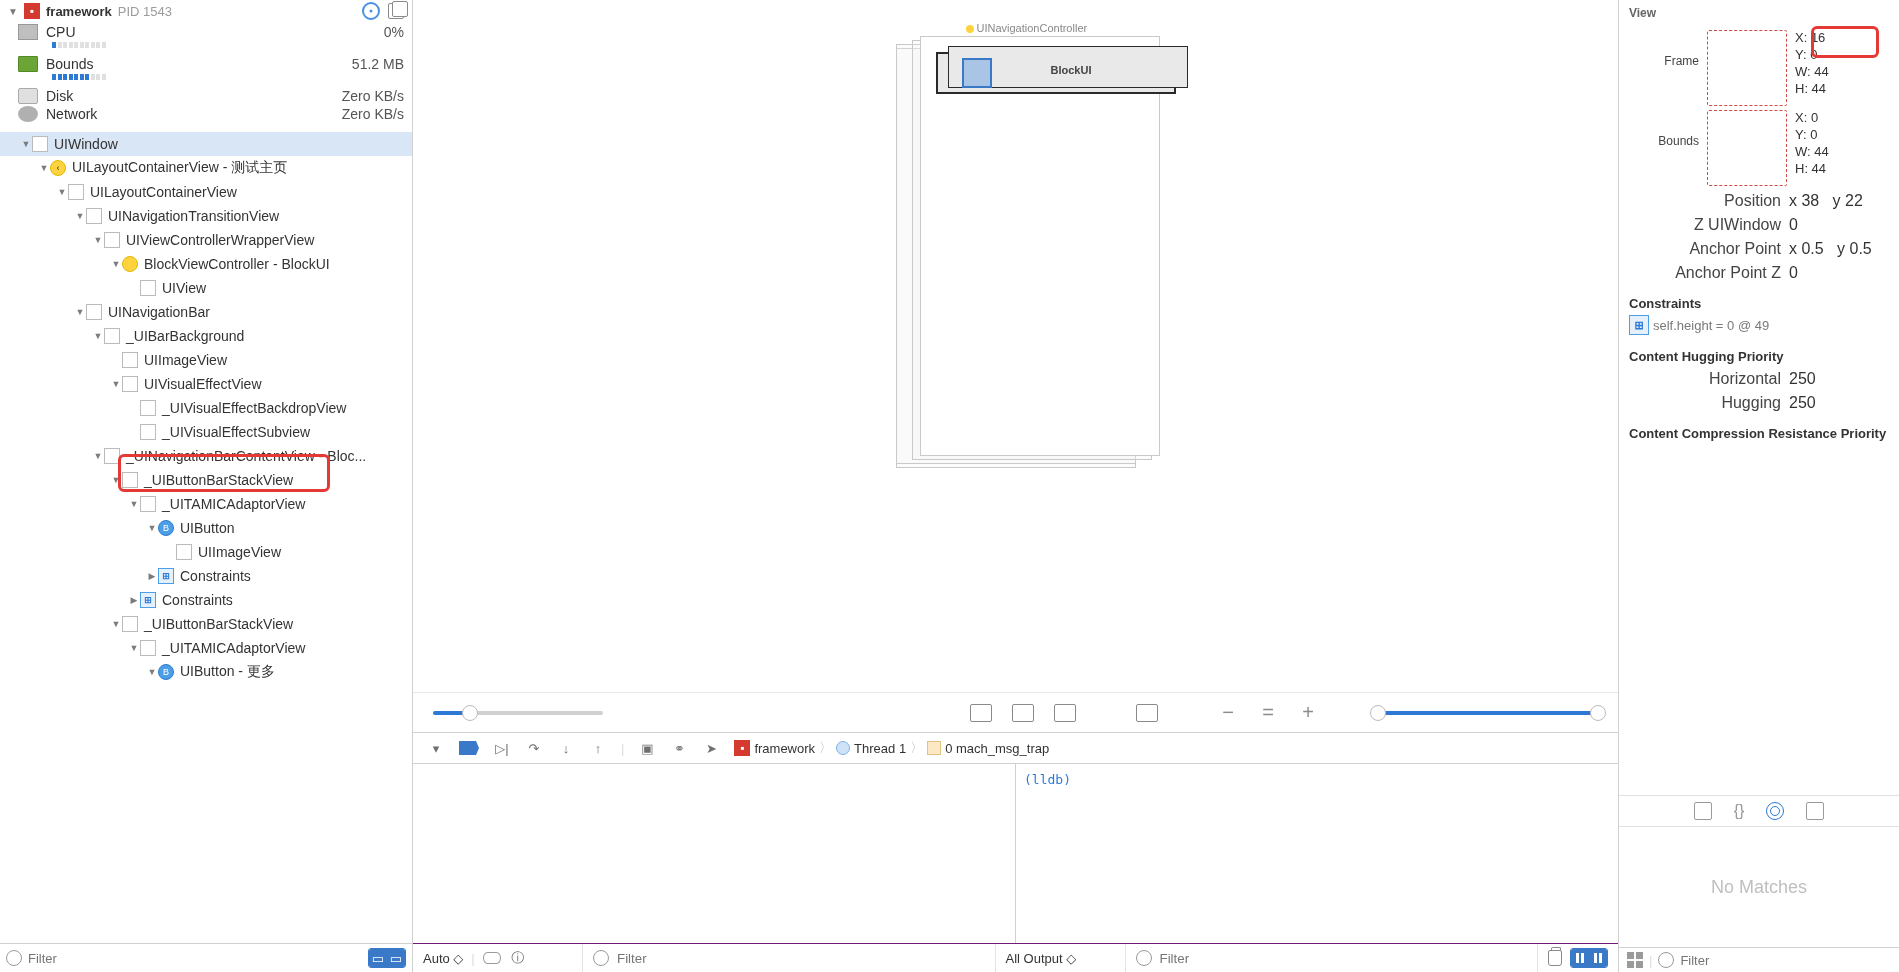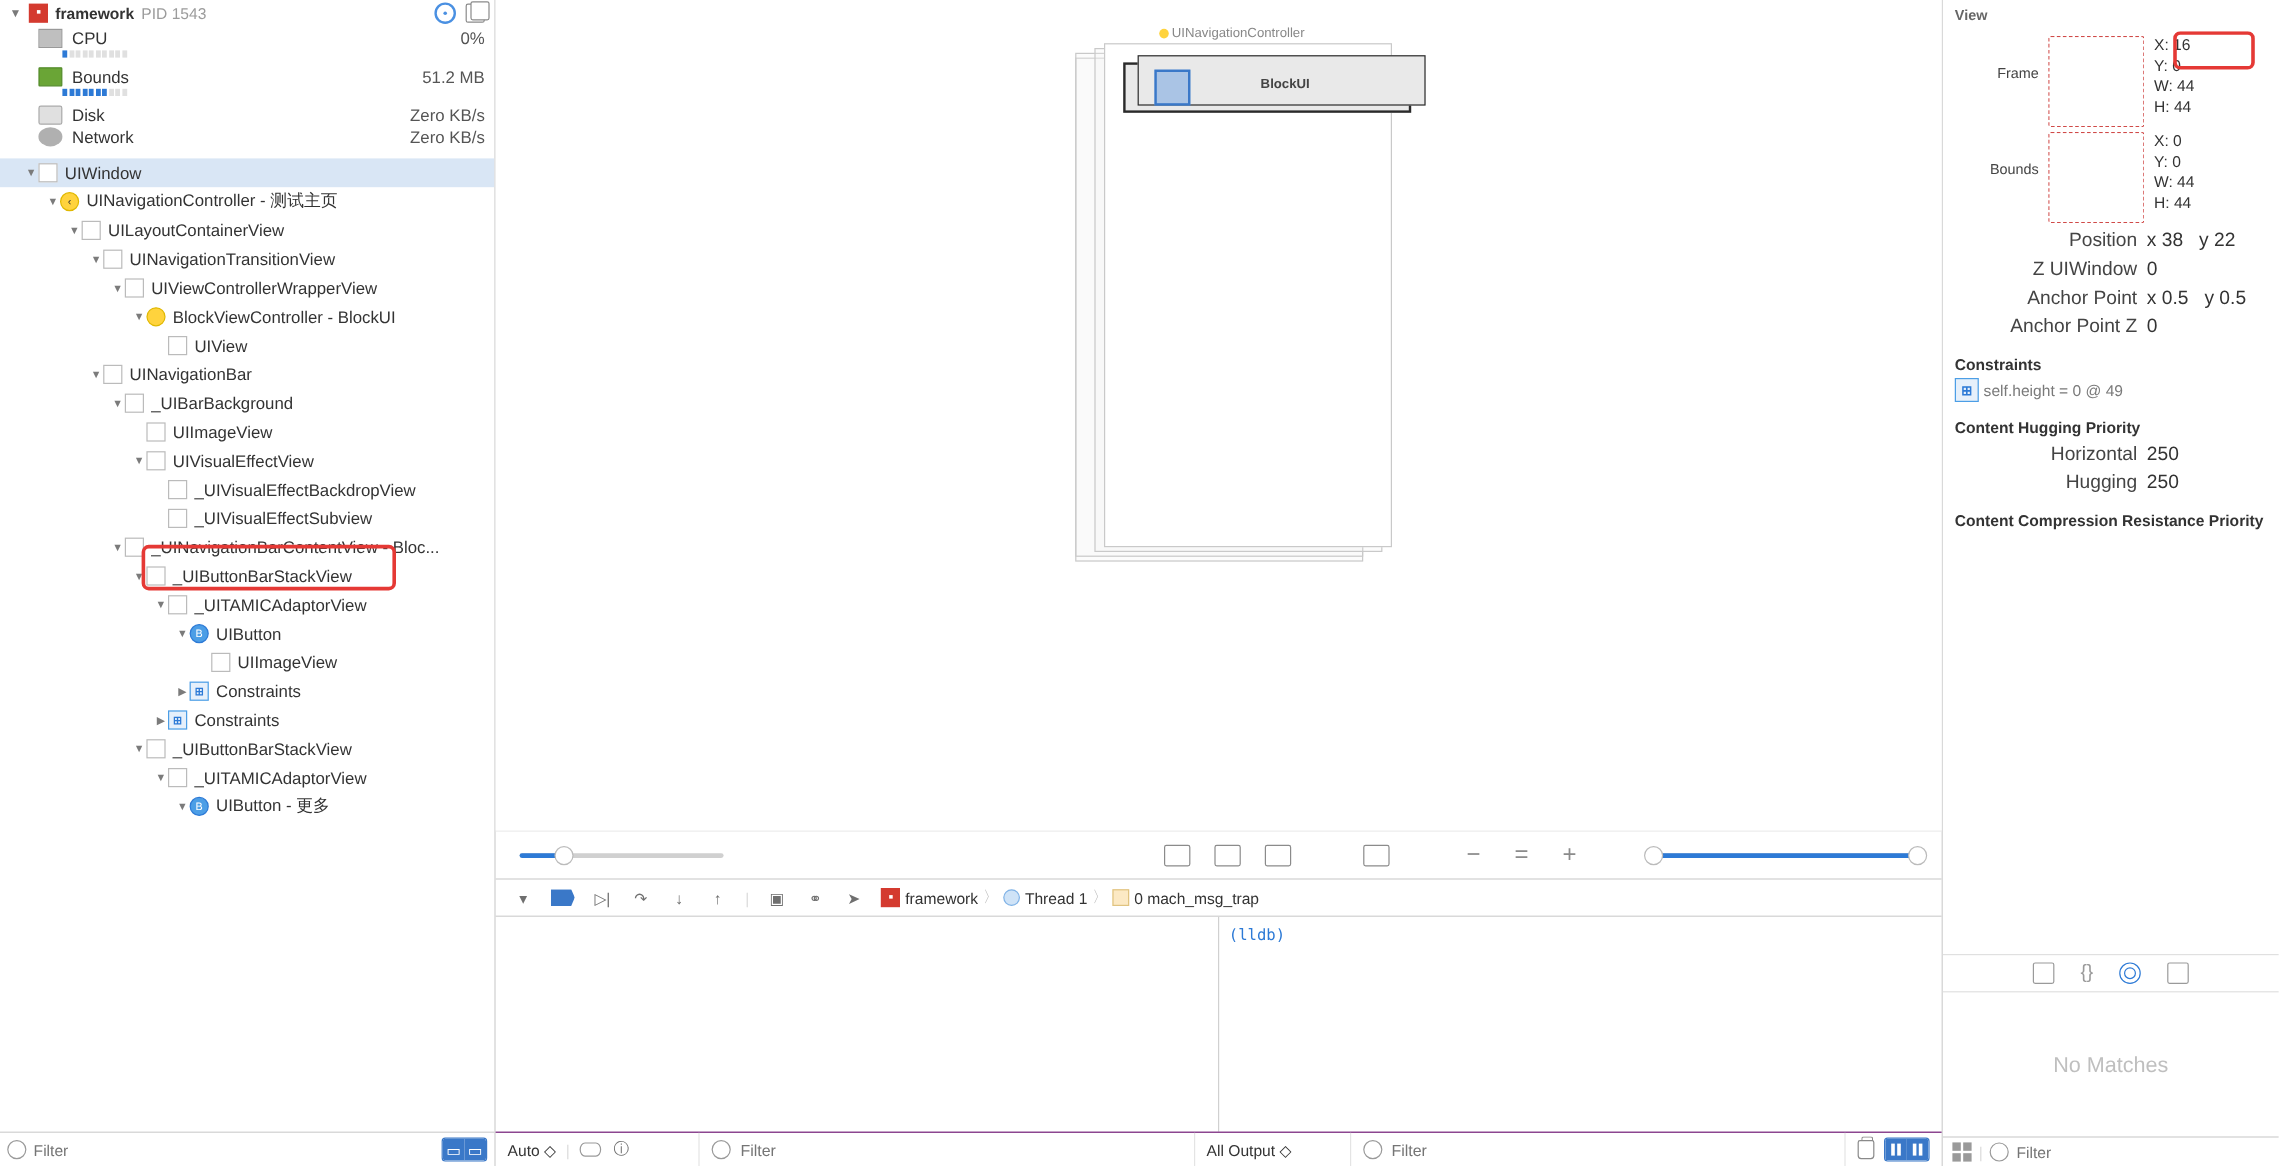--- a/index.html
+++ b/index.html
@@ -12,21 +12,21 @@
 .proc-row .tri { color: #7a7a7a; font-size: 10px; width: 10px; cursor: pointer; }
 .app-icon { width: 16px; height: 16px; background: #d43a2f; color: #fff; font-size: 6px; display: flex; align-items: center; justify-content: center; font-weight: 700; letter-spacing: -0.3px; }
 .proc-name { font-weight: 600; }
 .proc-pid { color: #9c9c9c; }
 .proc-row .right-icons { margin-left: auto; display: flex; gap: 8px; align-items: center; }
 .circle-icon { width: 18px; height: 18px; border: 2px solid #4a90e2; border-radius: 50%; position: relative; }
 .circle-icon::after { content: ""; position: absolute; left: 50%; top: 50%; width: 3px; height: 3px; background: #4a90e2; border-radius: 50%; transform: translate(-50%,-50%); }
 .stack-icon { width: 16px; height: 16px; border: 1.5px solid #8a8a8a; border-radius: 2px; position: relative; }
 .stack-icon::after { content: ""; position: absolute; left: 3px; top: -3px; width: 14px; height: 14px; border: 1.5px solid #8a8a8a; border-radius: 2px; background: #fff; }
 
-.metric { display: flex; align-items: center; padding: 2px 8px 0 32px; gap: 8px; font-size: 14px; }
+.metric { display: flex; align-items: center; padding: 2px 8px 0 18px; gap: 8px; font-size: 14px; }
 .metric-icon { width: 20px; height: 16px; }
 .cpu-icon { background: linear-gradient(#bfbfbf,#bfbfbf); border: 1px solid #999; }
 .mem-icon { background: #6aa536; border: 1px solid #528a29; border-radius: 1px; }
 .disk-icon { background: #e0e0e0; border: 1px solid #aaa; border-radius: 2px; }
 .net-icon { background: #b0b0b0; border-radius: 50%; }
 .metric .val { margin-left: auto; color: #555; }
 .meter { height: 6px; margin: 2px 8px 6px 52px; display: flex; gap: 1.5px; }
 .meter span { width: 4px; background: #2d7ad6; }
 .meter span.off { background: #e0e0e0; }
 
@@ -190,21 +190,21 @@
     <div class="node sel">
         <span class="sp" style="width:20px"></span>
         <span class="tri">▼</span>
         <span class="vicon"></span>
         <span>UIWindow</span>
       </div>
     <div class="node">
         <span class="sp" style="width:38px"></span>
         <span class="tri">▼</span>
         <span class="vicon vc vc-yellow">‹</span>
-        <span>UINavigationController - 测试主页</span>
+        <span>UILayoutContainerView - 测试主页</span>
       </div>
     <div class="node">
         <span class="sp" style="width:56px"></span>
         <span class="tri">▼</span>
         <span class="vicon"></span>
         <span>UILayoutContainerView</span>
       </div>
     <div class="node">
         <span class="sp" style="width:74px"></span>
         <span class="tri">▼</span>

